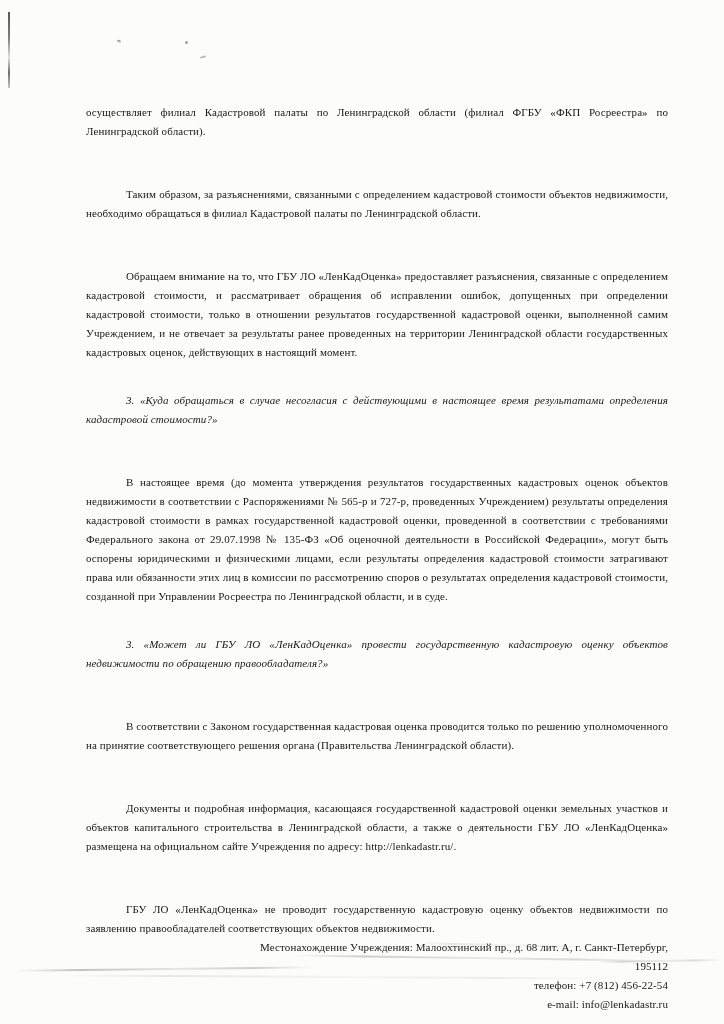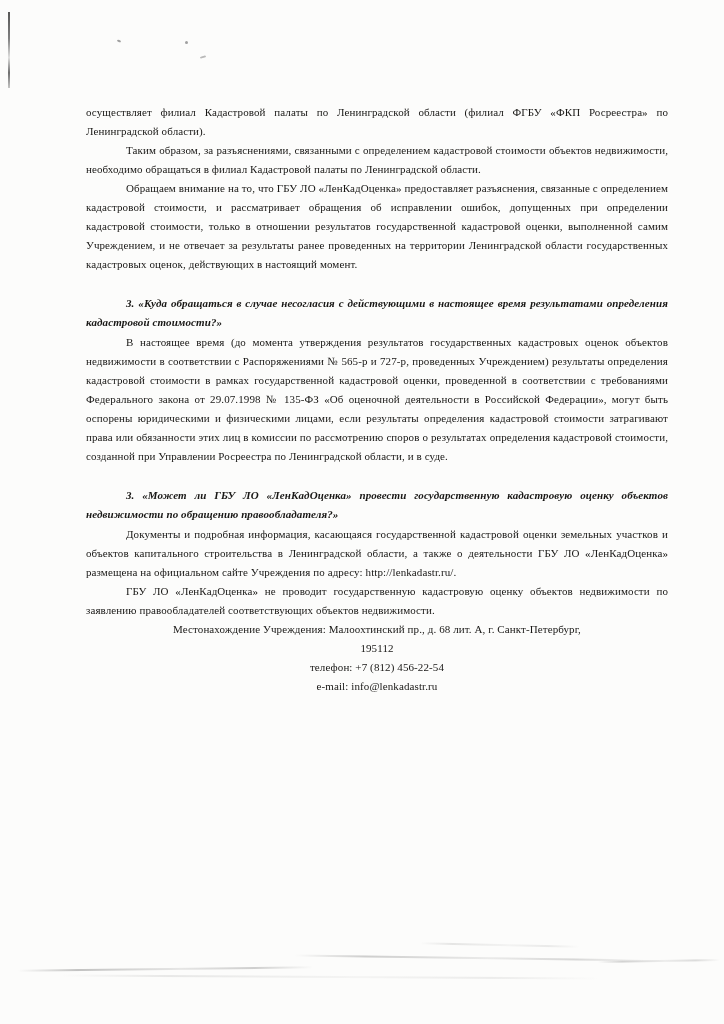--- a/index.html
+++ b/index.html
@@ -18,29 +18,29 @@
     position: absolute;
     left: 86px;
     top: 103px;
     width: 582px;
     color: #181715;
     font-size: 11px;
     line-height: 19px;
     letter-spacing: 0.1px;
   }
   .text-block p { text-align: justify; }
-  p.indent { text-indent: 40px; }
+  p.indent { text-indent: 40px; margin-top: 44px; }
   p.qheading {
-    font-weight: bold;
+    font-weight: normal;
     font-style: italic;
     text-indent: 40px;
-    margin-top: 20px;
+    margin-top: 29px;
     margin-bottom: 1px;
   }
-  p.plain { text-align: center; }
+  p.plain { text-align: right; }
   
   .vline {
     position: absolute;
     left: 8px; top: 12px;
     width: 2px; height: 76px;
     background: linear-gradient(#3a3a3a 0%, #6a6a6a 35%, rgba(120,120,120,.25) 60%, #565656 80%, rgba(90,90,90,.4) 100%);
     opacity: .85;
   }
   .speck { position: absolute; background: #777; border-radius: 50%; opacity: .7; }
   .speck1 { left: 117px; top: 40px; width: 4px; height: 2px; transform: rotate(20deg); }
@@ -68,20 +68,21 @@
 
   <div class="text-block">
     <p>осуществляет филиал Кадастровой палаты по Ленинградской области (филиал ФГБУ «ФКП Росреестра» по Ленинградской области).</p>
     <p class="indent">Таким образом, за разъяснениями, связанными с определением кадастровой стоимости объектов недвижимости, необходимо обращаться в филиал Кадастровой палаты по Ленинградской области.</p>
     <p class="indent">Обращаем внимание на то, что ГБУ ЛО «ЛенКадОценка» предоставляет разъяснения, связанные с определением кадастровой стоимости, и рассматривает обращения об исправлении ошибок, допущенных при определении кадастровой стоимости, только в отношении результатов государственной кадастровой оценки, выполненной самим Учреждением, и не отвечает за результаты ранее проведенных на территории Ленинградской области государственных кадастровых оценок, действующих в настоящий момент.</p>
 
     <p class="qheading">3. «Куда обращаться в случае несогласия с действующими в настоящее время результатами определения кадастровой стоимости?»</p>
     <p class="indent">В настоящее время (до момента утверждения результатов государственных кадастровых оценок объектов недвижимости в соответствии с Распоряжениями № 565-р и 727-р, проведенных Учреждением) результаты определения кадастровой стоимости в рамках государственной кадастровой оценки, проведенной в соответствии с требованиями Федерального закона от 29.07.1998 № 135-ФЗ «Об оценочной деятельности в Российской Федерации», могут быть оспорены юридическими и физическими лицами, если результаты определения кадастровой стоимости затрагивают права или обязанности этих лиц в комиссии по рассмотрению споров о результатах определения кадастровой стоимости, созданной при Управлении Росреестра по Ленинградской области, и в суде.</p>
 
     <p class="qheading">3. «Может ли ГБУ ЛО «ЛенКадОценка» провести государственную кадастровую оценку объектов недвижимости по обращению правообладателя?»</p>
+    <p class="indent">В соответствии с Законом государственная кадастровая оценка проводится только по решению уполномоченного на принятие соответствующего решения органа (Правительства Ленинградской области).</p>
     <p class="indent">Документы и подробная информация, касающаяся государственной кадастровой оценки земельных участков и объектов капитального строительства в Ленинградской области, а также о деятельности ГБУ ЛО «ЛенКадОценка» размещена на официальном сайте Учреждения по адресу: http://lenkadastr.ru/.</p>
     <p class="indent">ГБУ ЛО «ЛенКадОценка» не проводит государственную кадастровую оценку объектов недвижимости по заявлению правообладателей соответствующих объектов недвижимости.</p>
 
     <p class="plain">Местонахождение Учреждения: Малоохтинский пр., д. 68 лит. А, г. Санкт-Петербург,</p>
     <p class="plain">195112</p>
     <p class="plain">телефон: +7 (812) 456-22-54</p>
     <p class="plain">e-mail: info@lenkadastr.ru</p>
   </div>
 
   <div class="smudge smudge5"></div>

